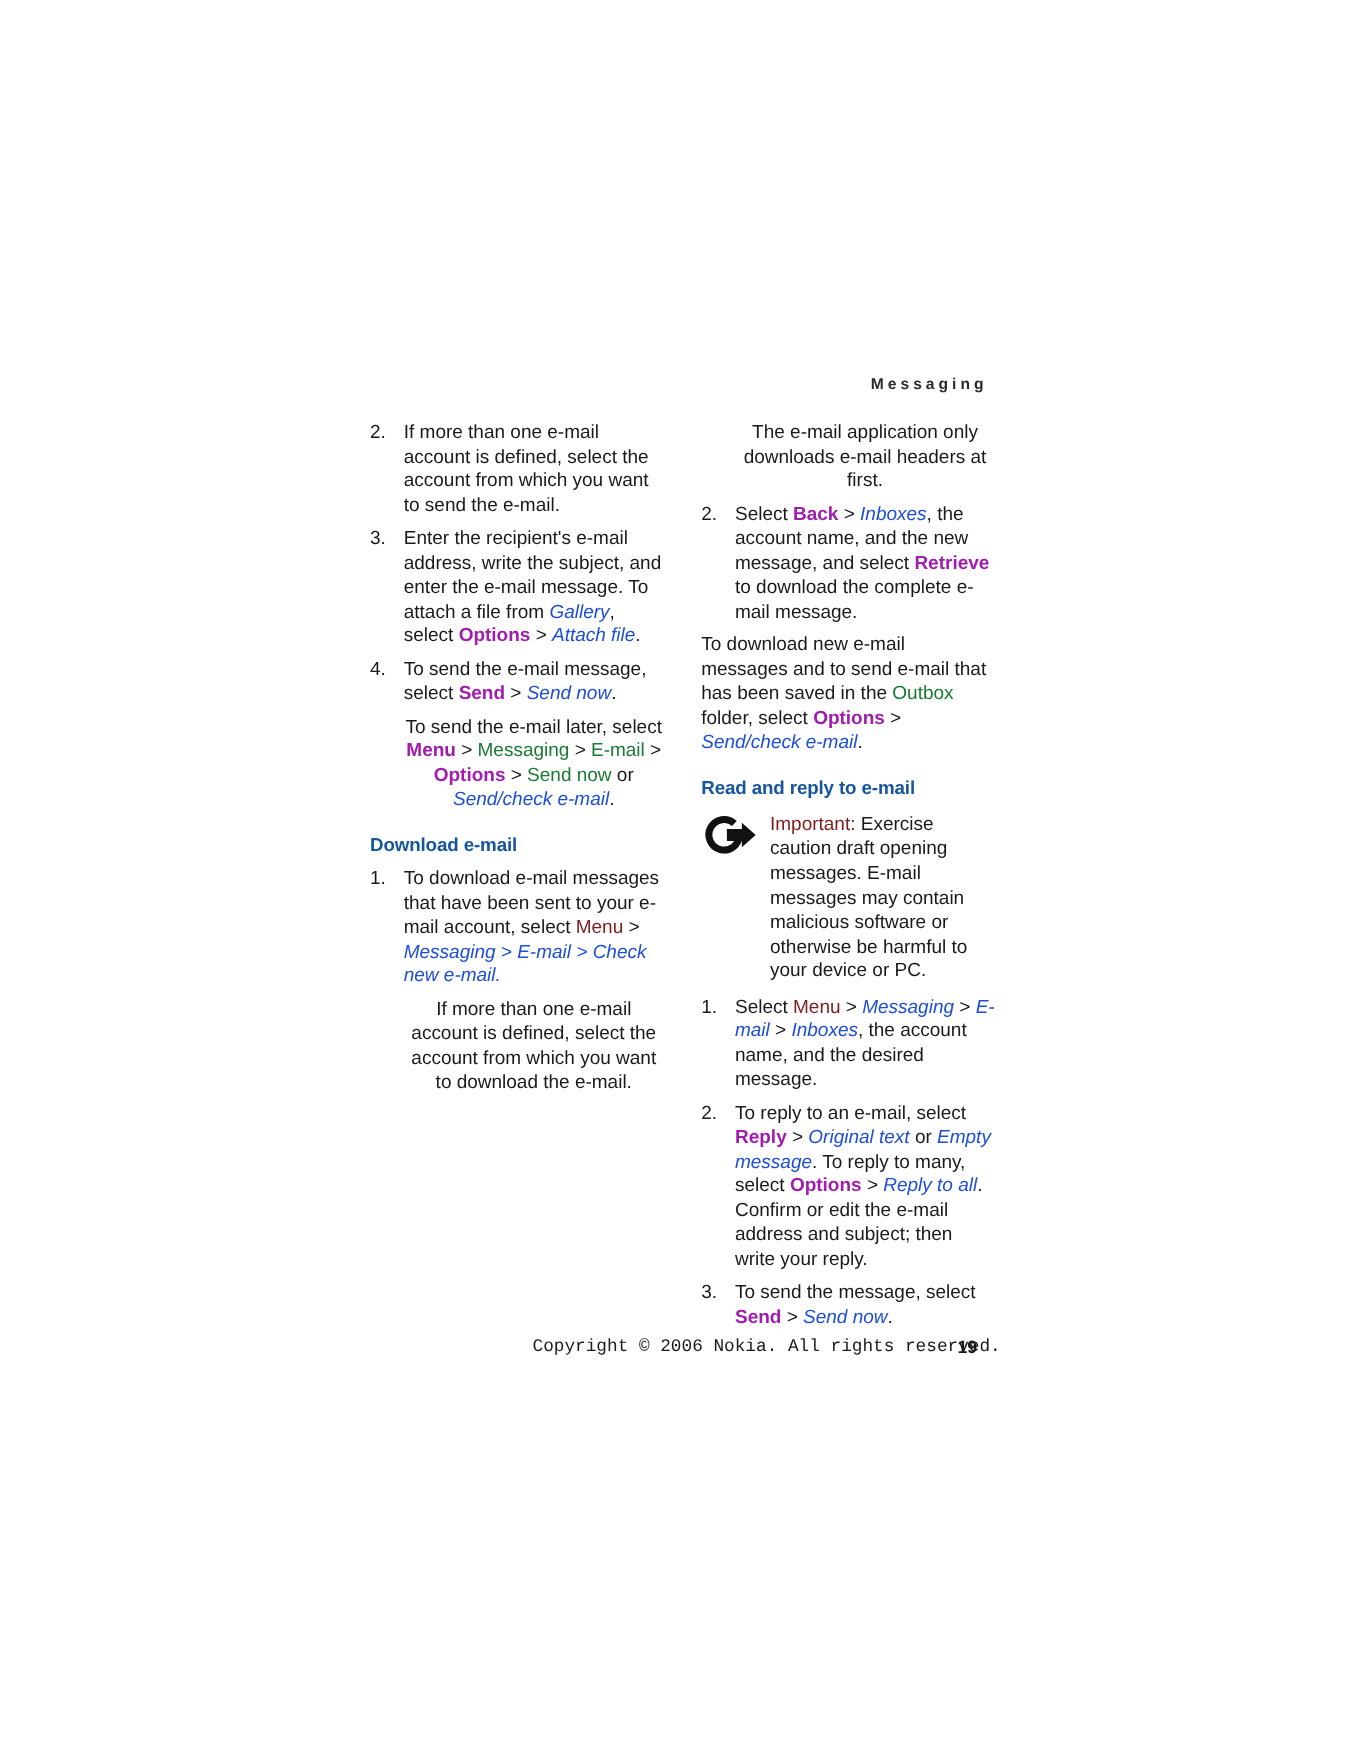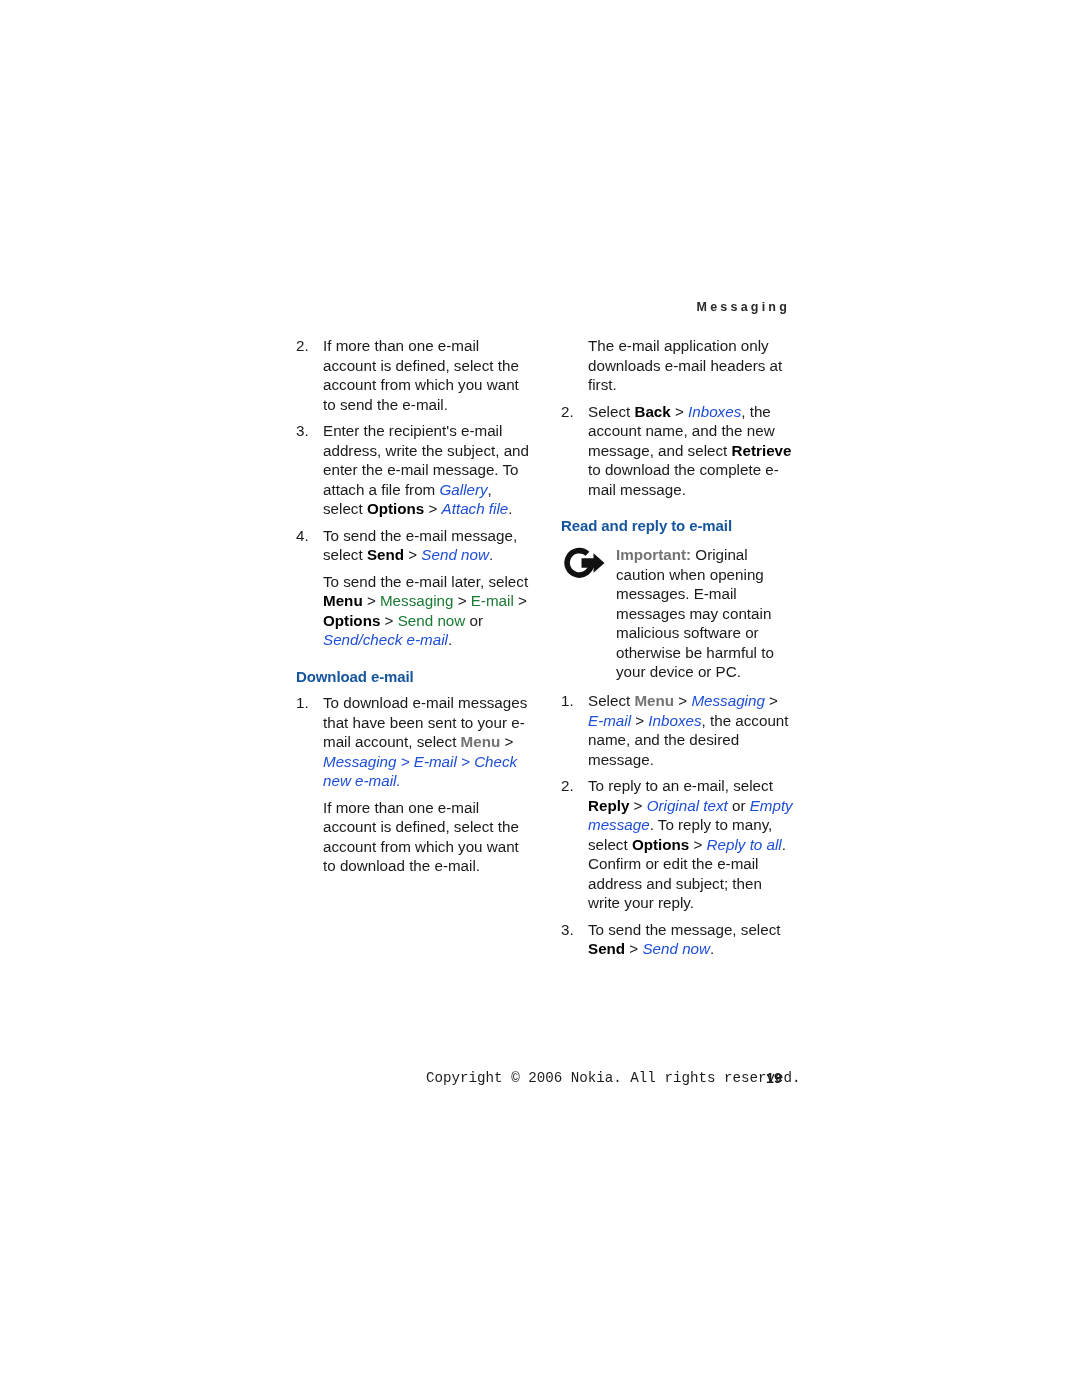--- a/index.html
+++ b/index.html
@@ -60,40 +60,41 @@
     top: 0;
     width: 22px;
     text-align: left;
   }
   .li .body { display: block; }
 
   
   .para-indent {
     padding-left: 27px;
     margin-bottom: 7px;
+    text-align: center;
   }
   .para-flush {
     margin-bottom: 7px;
   }
 
   
   h2.section {
     font-size: 15px;
     font-weight: bold;
     color: #15559e;
     margin: 18px 0 7px 0;
     line-height: 1.2;
     letter-spacing: -0.1px;
   }
 
   
   .g      { color: #1a7a33; }
-  .g-b    { color: #000000; font-weight: bold; }
+  .g-b    { color: #a21caf; font-weight: bold; }
   .g-i    { color: #1d4ed8; font-style: italic; }
-  .k-b    { color: #737373; font-weight: bold; }
+  .k-b    { color: #7f1d1d; font-weight: normal; }
   .sep    { color: #1a1a1a; }
 
   
   .note {
     position: relative;
     min-height: 40px;
     margin: 10px 0 9px 0;
     padding-left: 55px;
   }
   .note-icon {
@@ -168,31 +169,32 @@
 
   <div class="col col-right">
 
     <div class="para-indent">The e-mail application only downloads e-mail headers at first.</div>
 
     <div class="li">
       <span class="num">2.</span>
       <span class="body"><span>Select </span><span class="g-b">Back</span><span class="sep"> &gt; </span><span class="g-i">Inboxes</span><span>, the account name, and the new message, and select </span><span class="g-b">Retrieve</span><span> to download the complete e-mail message.</span></span>
     </div>
 
+    <div class="para-flush"><span>To download new e-mail messages and to send e-mail that has been saved in the </span><span class="g">Outbox</span><span> folder, select </span><span class="g-b">Options</span><span class="sep"> &gt; </span><span class="g-i">Send/check e-mail</span><span>.</span></div>
 
     <h2 class="section">Read and reply to e-mail</h2>
 
     <div class="note">
       <span class="note-icon">
         <svg width="44" height="34" viewBox="0 0 44 34" xmlns="http://www.w3.org/2000/svg">
           <path d="M28.5 17 A12.2 12.2 0 1 1 24.5 7.8" fill="none" stroke="#111111" stroke-width="5.6" stroke-linecap="butt"></path>
           <path d="M18.5 12.2 L30.5 12.2 L30.5 7.2 L41.5 17 L30.5 26.8 L30.5 21.8 L18.5 21.8 Z" fill="#111111"></path>
         </svg>
       </span>
-      <span class="note-text"><span class="k-b">Important:</span><span> Original caution when opening messages. E-mail messages may contain malicious software or otherwise be harmful to your device or PC.</span></span>
+      <span class="note-text"><span class="k-b">Important:</span><span> Exercise caution draft opening messages. E-mail messages may contain malicious software or otherwise be harmful to your device or PC.</span></span>
     </div>
 
     <div class="li">
       <span class="num">1.</span>
       <span class="body"><span>Select </span><span class="k-b">Menu</span><span class="sep"> &gt; </span><span class="g-i">Messaging</span><span class="sep"> &gt; </span><span class="g-i">E-mail</span><span class="sep"> &gt; </span><span class="g-i">Inboxes</span><span>, the account name, and the desired message.</span></span>
     </div>
 
     <div class="li">
       <span class="num">2.</span>
       <span class="body"><span>To reply to an e-mail, select </span><span class="g-b">Reply</span><span class="sep"> &gt; </span><span class="g-i">Original text</span><span> or </span><span class="g-i">Empty message</span><span>. To reply to many, select </span><span class="g-b">Options</span><span class="sep"> &gt; </span><span class="g-i">Reply to all</span><span>. Confirm or edit the e-mail address and subject; then write your reply.</span></span>

